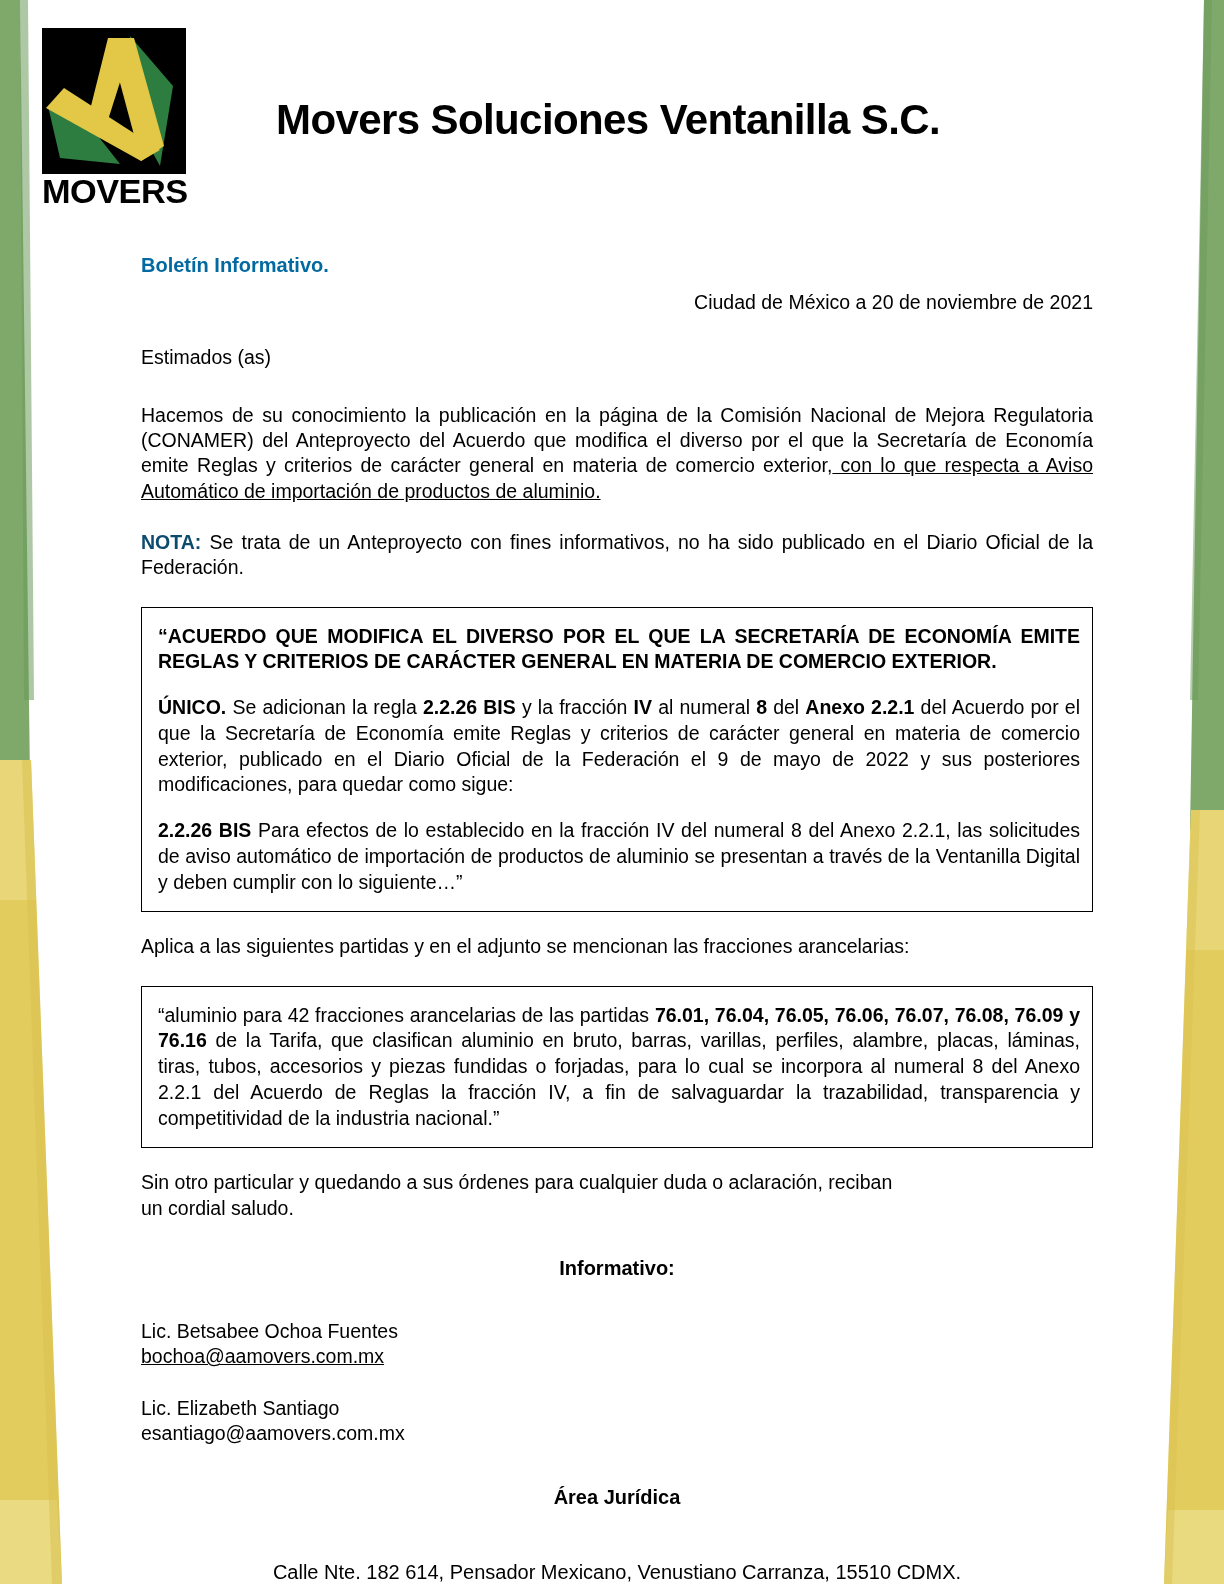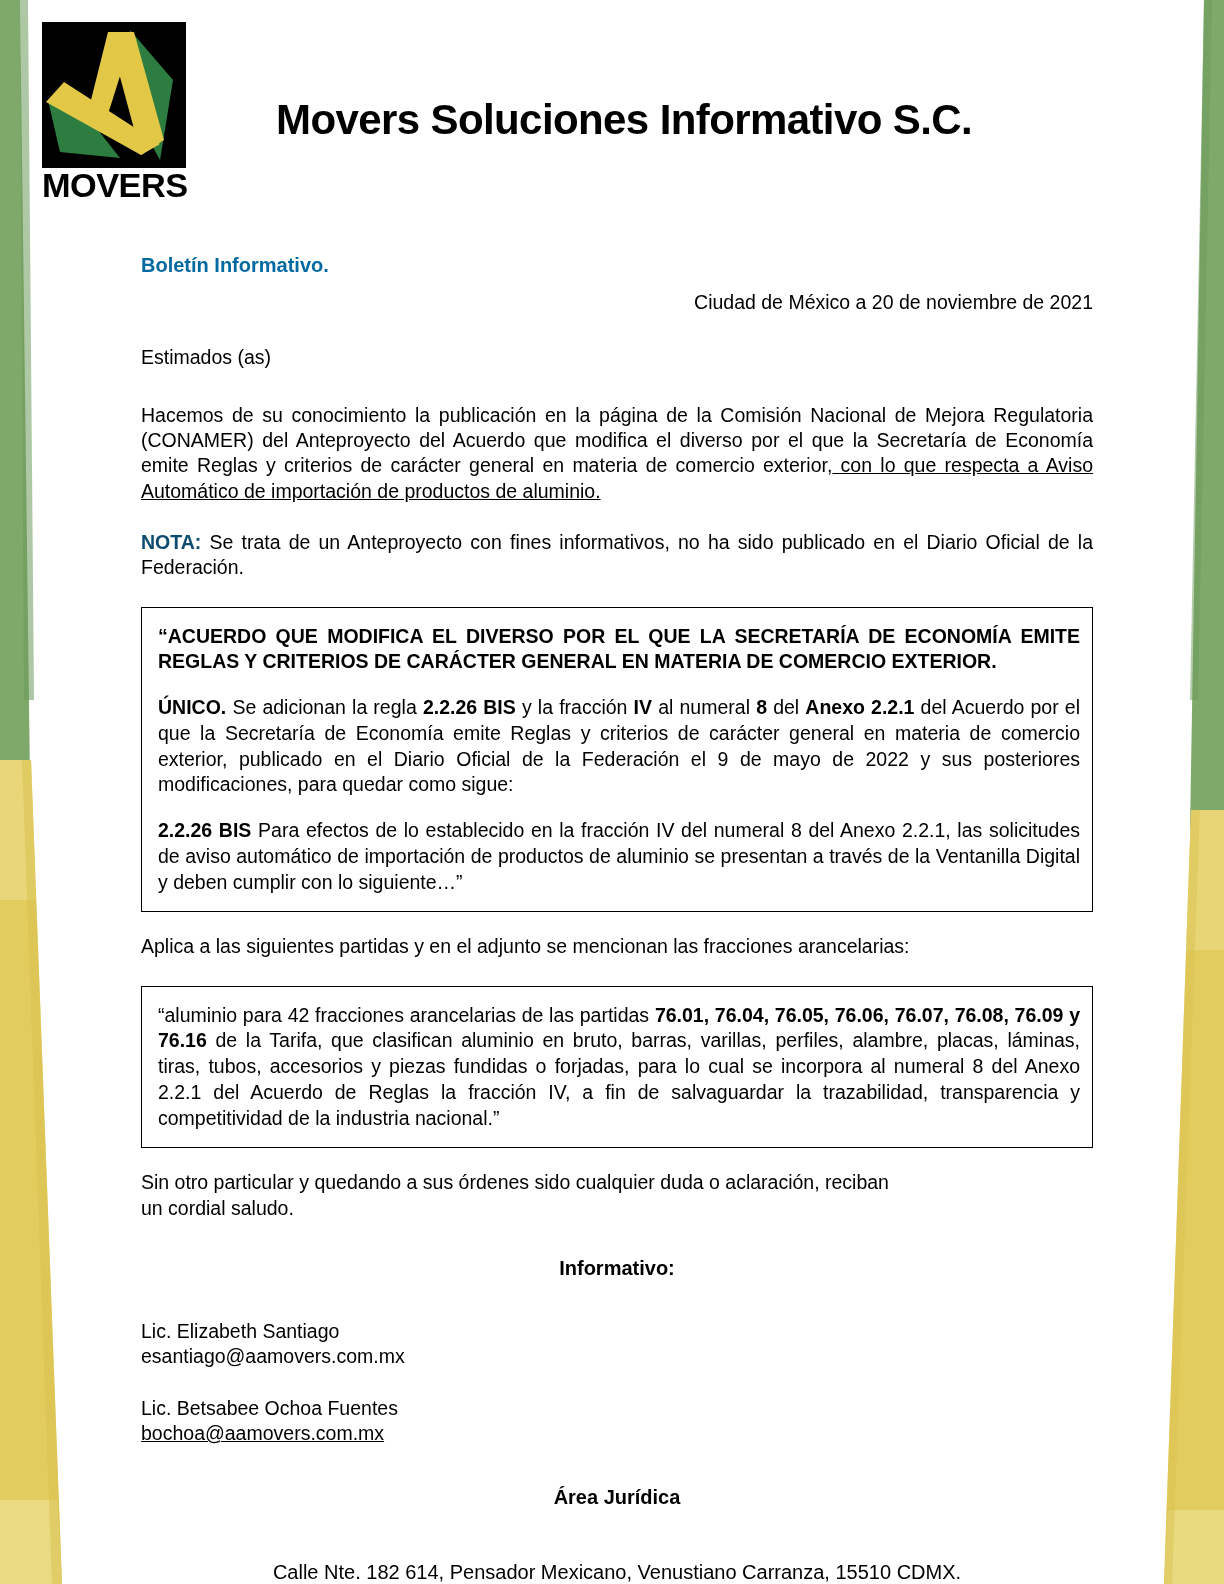--- a/index.html
+++ b/index.html
@@ -34,21 +34,21 @@
   
   .header {
     position: absolute;
     left: 0; top: 0;
     width: 1224px;
     height: 236px;
   }
   .logo-wrap {
     position: absolute;
     left: 42px;
-    top: 22px;
+    top: 28px;
     width: 158px;
     height: 188px;
   }
   .logo-mark {
     width: 144px;
     height: 146px;
     background: #000000;
     position: relative;
     overflow: hidden;
   }
@@ -193,21 +193,21 @@
           <polygon points="88,8 131,58 118,138 95,96" fill="#2E7D40"></polygon>
           <polygon points="6,78 18,130 78,136 26,70" fill="#2E7D40"></polygon>
           <polygon points="66,10 92,10 122,118 99,133" fill="#E2C846"></polygon>
           <polygon points="66,10 92,10 66,92 48,82" fill="#E2C846"></polygon>
           <polygon points="4,80 22,60 118,122 99,133" fill="#E2C846"></polygon>
         </svg>
       </div>
       <div class="logo-word">MOVERS</div>
     </div>
 
-    <div class="company-title">Movers Soluciones Informativo S.C.</div>
+    <div class="company-title">Movers Soluciones Ventanilla S.C.</div>
   </div>
 
   <div class="content">
 
     <div class="bulletin">Boletín Informativo.</div>
 
     <div class="dateline">Ciudad de México a 20 de noviembre de 2021</div>
 
     <div class="greeting">Estimados (as)</div>
 
@@ -221,36 +221,36 @@
       <p><span class="b">2.2.26 BIS</span><span> Para efectos de lo establecido en la fracción IV del numeral 8 del Anexo 2.2.1, las solicitudes de aviso automático de importación de productos de aluminio se presentan a través de la Ventanilla Digital y deben cumplir con lo siguiente…”</span></p>
     </div>
 
     <div class="para">Aplica a las siguientes partidas y en el adjunto se mencionan las fracciones arancelarias:</div>
 
     <div class="quotebox">
       <p><span>“aluminio para 42 fracciones arancelarias de las partidas </span><span class="b">76.01, 76.04, 76.05, 76.06, 76.07, 76.08, 76.09 y 76.16</span><span> de la Tarifa, que clasifican aluminio en bruto, barras, varillas, perfiles, alambre, placas, láminas, tiras, tubos, accesorios y piezas fundidas o forjadas, para lo cual se incorpora al numeral 8 del Anexo 2.2.1 del Acuerdo de Reglas la fracción IV, a fin de salvaguardar la trazabilidad, transparencia y competitividad de la industria nacional.”</span></p>
     </div>
 
     <div class="closing">
-      <div>Sin otro particular y quedando a sus órdenes sido cualquier duda o aclaración, reciban</div>
+      <div>Sin otro particular y quedando a sus órdenes para cualquier duda o aclaración, reciban</div>
       <div>un cordial saludo.</div>
     </div>
 
     <div class="sign-head">Informativo:</div>
+
+    <div class="signer">
+      <div>Lic. Betsabee Ochoa Fuentes</div>
+      <div class="mail-underline">bochoa@aamovers.com.mx</div>
+    </div>
 
     <div class="signer">
       <div>Lic. Elizabeth Santiago</div>
       <div class="mail-plain">esantiago@aamovers.com.mx</div>
     </div>
 
-    <div class="signer">
-      <div>Lic. Betsabee Ochoa Fuentes</div>
-      <div class="mail-underline">bochoa@aamovers.com.mx</div>
-    </div>
-
     <div class="area-juridica">Área Jurídica</div>
 
     <div class="footer">
       <div class="addr">Calle Nte. 182 614, Pensador Mexicano, Venustiano Carranza, 15510 CDMX.</div>
 
     </div>
 
   </div>
 </div>
 

